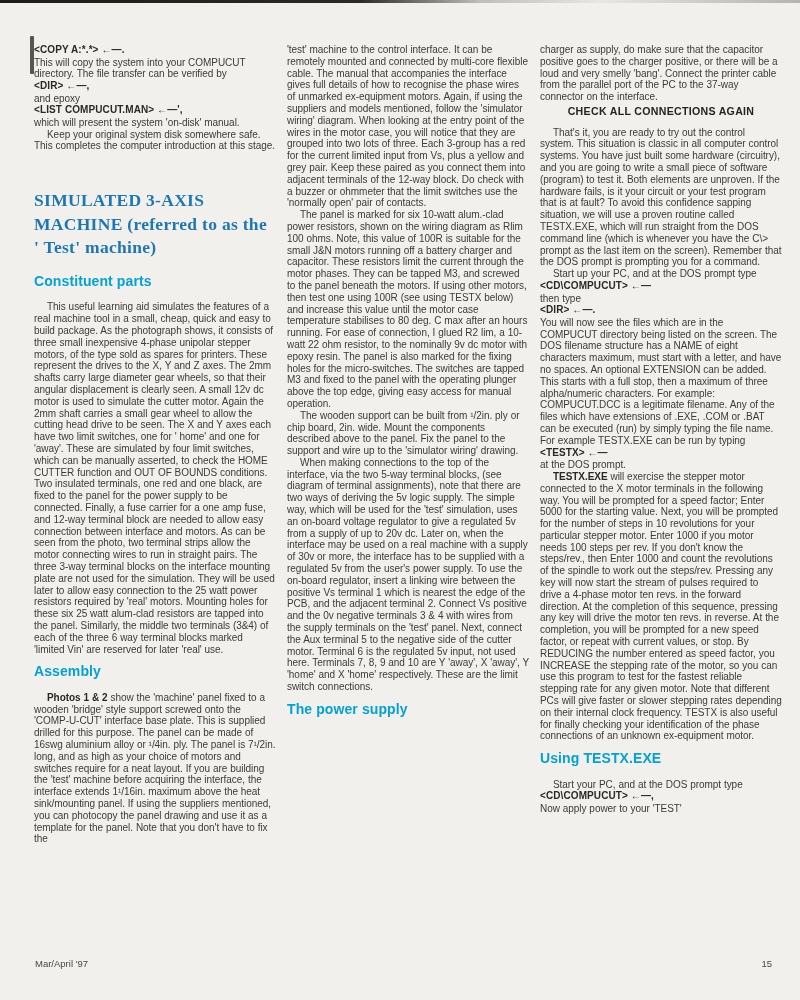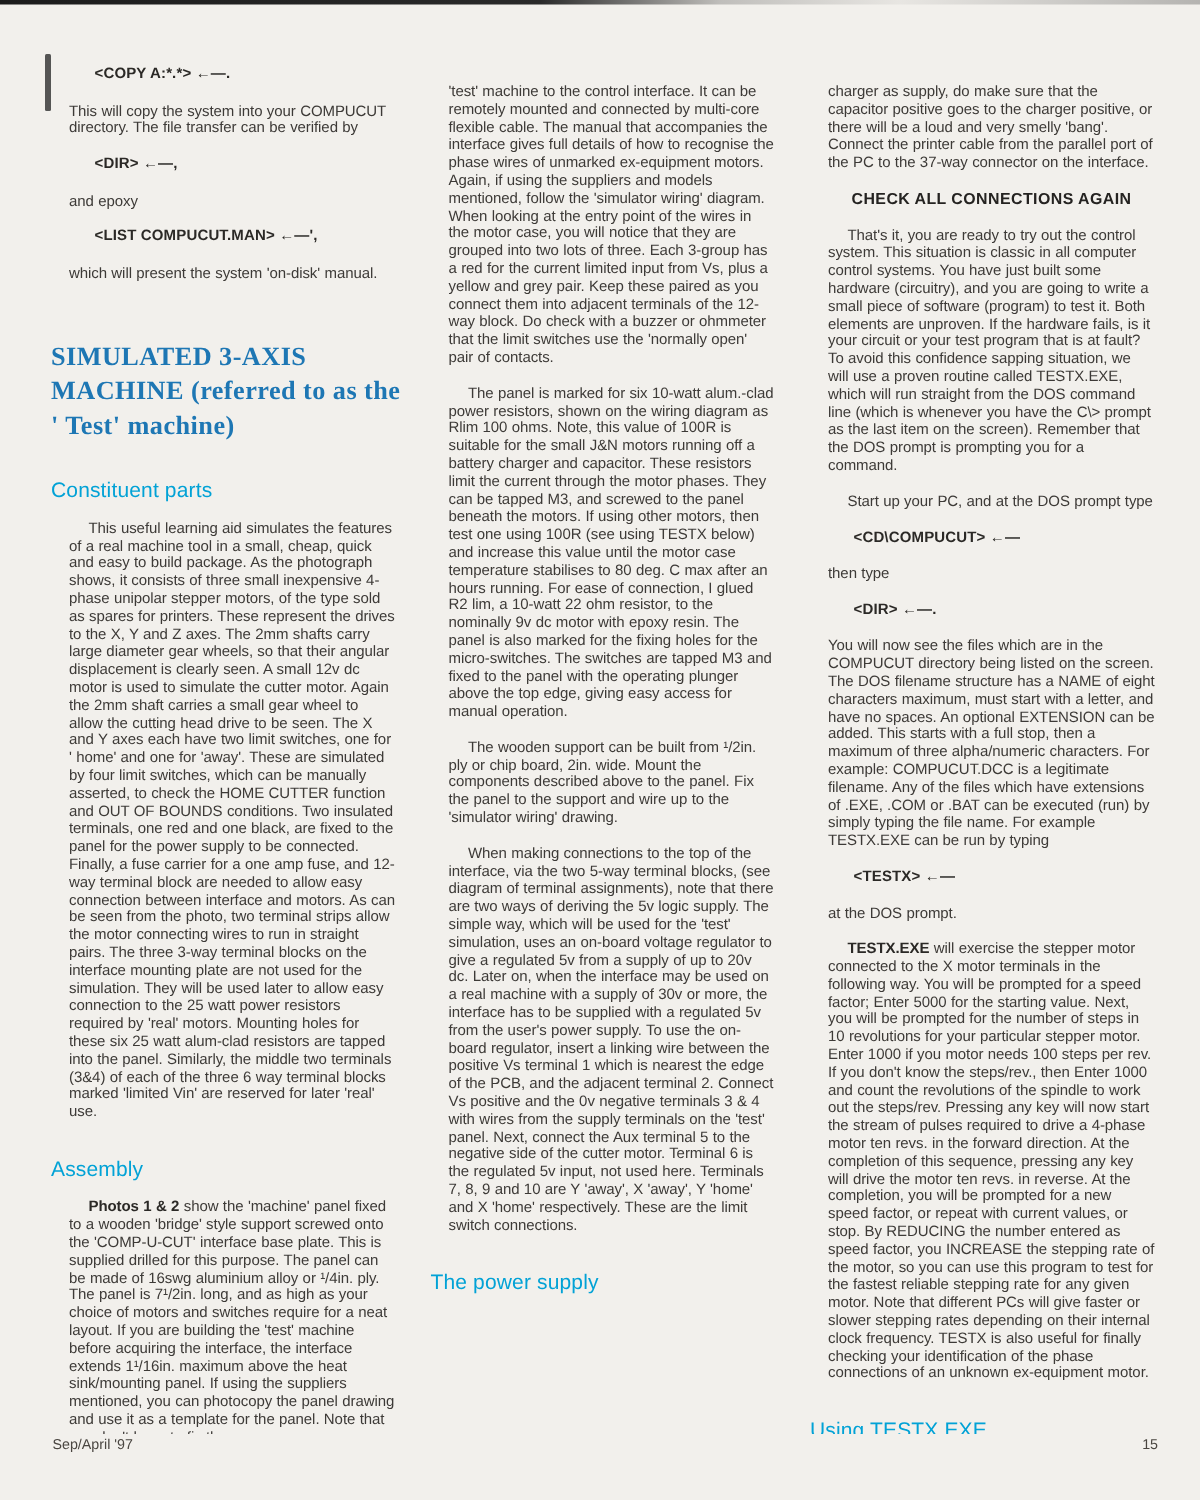--- a/index.html
+++ b/index.html
@@ -20,39 +20,39 @@
     background:#3a3a3a;opacity:.85;border-radius:1px;
   }
   .cols{
     position:absolute;top:44px;left:34px;
     width:748px;height:912px;
     display:flex;gap:11px;
     overflow:hidden;
   }
   .col{width:242px;flex:0 0 242px;}
   .p{
-    margin:12px;font-size:10px;line-height:1.18;letter-spacing:-0.05px;
+    margin:0;font-size:10px;line-height:1.18;letter-spacing:-0.05px;
     text-align:left;word-spacing:0.2px;
   }
   .ind{text-indent:13px;}
   .cmd{
-    margin:0;padding-left:29px;
+    margin:0;padding-left:0;
     font-size:10px;line-height:1.25;font-weight:bold;color:#2b2926;
     letter-spacing:0.1px;
   }
   .h-main{
     font-family:"Liberation Serif", serif;
     font-weight:bold;font-size:17.5px;line-height:1.33;
     color:#1e77b4;letter-spacing:0.3px;
     margin:37px 0 15px 0;
   }
   .subhead{
-    font-weight:normal;font-size:14px;line-height:1.1;
+    font-weight:bold;font-size:14px;line-height:1.1;
     color:#02a2d6;letter-spacing:0.1px;
-    margin:24px 0 12px 0;
+    margin:9px 0 12px 0;
   }
   .bold-head{
     margin:2px 0 9px 0;
     font-size:10.6px;font-weight:bold;color:#252321;letter-spacing:0.3px;
     line-height:1.2;
     text-align:center;
   }
   .lead-bold{font-weight:bold;color:#2b2926;}
   .footer{
     position:absolute;left:0;top:958px;width:800px;
@@ -71,20 +71,21 @@
 
   <div class="cols">
 
     <div class="col">
       <p class="cmd">&lt;COPY A:*.*&gt;  ←—.</p>
       <p class="p">This will copy the system into your COMPUCUT directory. The file transfer can be verified by</p>
       <p class="cmd">&lt;DIR&gt;  ←—,</p>
       <p class="p">and epoxy</p>
       <p class="cmd">&lt;LIST COMPUCUT.MAN&gt;  ←—',</p>
       <p class="p">which will present the system 'on-disk' manual.</p>
+      <p class="p ind">Keep your original system disk somewhere safe. This completes the computer introduction at this stage.</p>
       <h1 class="h-main">SIMULATED 3-AXIS MACHINE (referred to as the ' Test' machine)</h1>
       <h2 class="subhead">Constituent parts</h2>
       <p class="p ind">This useful learning aid simulates the features of a real machine tool in a small, cheap, quick and easy to build package. As the photograph shows, it consists of three small inexpensive 4-phase unipolar stepper motors, of the type sold as spares for printers. These represent the drives to the X, Y and Z axes. The 2mm shafts carry large diameter gear wheels, so that their angular displacement is clearly seen. A small 12v dc motor is used to simulate the cutter motor. Again the 2mm shaft carries a small gear wheel to allow the cutting head drive to be seen. The X and Y axes each have two limit switches, one for ' home' and one for 'away'. These are simulated by four limit switches, which can be manually asserted, to check the HOME CUTTER function and OUT OF BOUNDS conditions. Two insulated terminals, one red and one black, are fixed to the panel for the power supply to be connected. Finally, a fuse carrier for a one amp fuse, and 12-way terminal block are needed to allow easy connection between interface and motors. As can be seen from the photo, two terminal strips allow the motor connecting wires to run in straight pairs. The three 3-way terminal blocks on the interface mounting plate are not used for the simulation. They will be used later to allow easy connection to the 25 watt power resistors required by 'real' motors. Mounting holes for these six 25 watt alum-clad resistors are tapped into the panel. Similarly, the middle two terminals (3&amp;4) of each of the three 6 way terminal blocks marked 'limited Vin' are reserved for later 'real' use.</p>
       <h2 class="subhead">Assembly</h2>
       <p class="p ind"><span class="lead-bold">Photos 1  &amp; 2</span><span> show the 'machine' panel fixed to a wooden 'bridge' style support screwed onto the 'COMP-U-CUT' interface base plate. This is supplied drilled for this purpose. The panel can be made of 16swg aluminium alloy or ¹/4in. ply. The panel is 7¹/2in. long, and as high as your choice of motors and switches require for a neat layout. If you are building the 'test' machine before acquiring the interface, the interface extends 1¹/16in. maximum above the heat sink/mounting panel. If using the suppliers mentioned, you can photocopy the panel drawing and use it as a template for the panel. Note that you don't have to fix the</span></p>
     </div>
 
     <div class="col">
       <p class="p">'test' machine to the control interface. It can be remotely mounted and connected by multi-core flexible cable. The manual that accompanies the interface gives full details of how to recognise the phase wires of unmarked ex-equipment motors. Again, if using the suppliers and models mentioned, follow the 'simulator wiring' diagram. When looking at the entry point of the wires in the motor case, you will notice that they are grouped into two lots of three. Each 3-group has a red for the current limited input from Vs, plus a yellow and grey pair. Keep these paired as you connect them into adjacent terminals of the 12-way block. Do check with a buzzer or ohmmeter that the limit switches use the 'normally open' pair of contacts.</p>
       <p class="p ind">The panel is marked for six 10-watt alum.-clad power resistors, shown on the wiring diagram as Rlim 100 ohms. Note, this value of 100R is suitable for the small J&amp;N motors running off a battery charger and capacitor. These resistors limit the current through the motor phases. They can be tapped M3, and screwed to the panel beneath the motors. If using other motors, then test one using 100R (see using TESTX below) and increase this value until the motor case temperature stabilises to 80 deg. C max after an hours running. For ease of connection, I glued R2 lim, a 10-watt 22 ohm resistor, to the nominally 9v dc motor with epoxy resin. The panel is also marked for the fixing holes for the micro-switches. The switches are tapped M3 and fixed to the panel with the operating plunger above the top edge, giving easy access for manual operation.</p>
@@ -107,17 +108,17 @@
       <p class="p ind"><span class="lead-bold">TESTX.EXE</span><span> will exercise the stepper motor connected to the X motor terminals in the following way. You will be prompted for a speed factor; Enter 5000 for the starting value. Next, you will be prompted for the number of steps in 10 revolutions for your particular stepper motor. Enter 1000 if you motor needs 100 steps per rev. If you don't know the steps/rev., then Enter 1000 and count the revolutions of the spindle to work out the steps/rev. Pressing any key will now start the stream of pulses required to drive a 4-phase motor ten revs. in the forward direction. At the completion of this sequence, pressing any key will drive the motor ten revs. in reverse. At the completion, you will be prompted for a new speed factor, or repeat with current values, or stop. By REDUCING the number entered as speed factor, you INCREASE the stepping rate of the motor, so you can use this program to test for the fastest reliable stepping rate for any given motor. Note that different PCs will give faster or slower stepping rates depending on their internal clock frequency. TESTX is also useful for finally checking your identification of the phase connections of an unknown ex-equipment motor.</span></p>
       <h2 class="subhead">Using TESTX.EXE</h2>
       <p class="p ind">Start your PC, and at the DOS prompt type</p>
       <p class="cmd">&lt;CD\COMPUCUT&gt;  ←—,</p>
       <p class="p">Now apply power to your 'TEST'</p>
     </div>
 
   </div>
 
   <div class="footer">
-    <span class="f-left">Sep/April '97</span>
+    <span class="f-left">Mar/April '97</span>
     <span class="f-right">15</span>
   </div>
 
 </div>
 
 </body></html>

